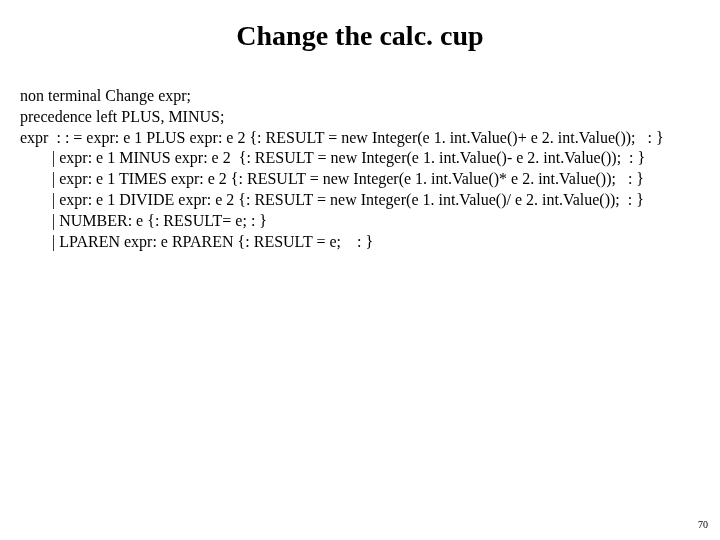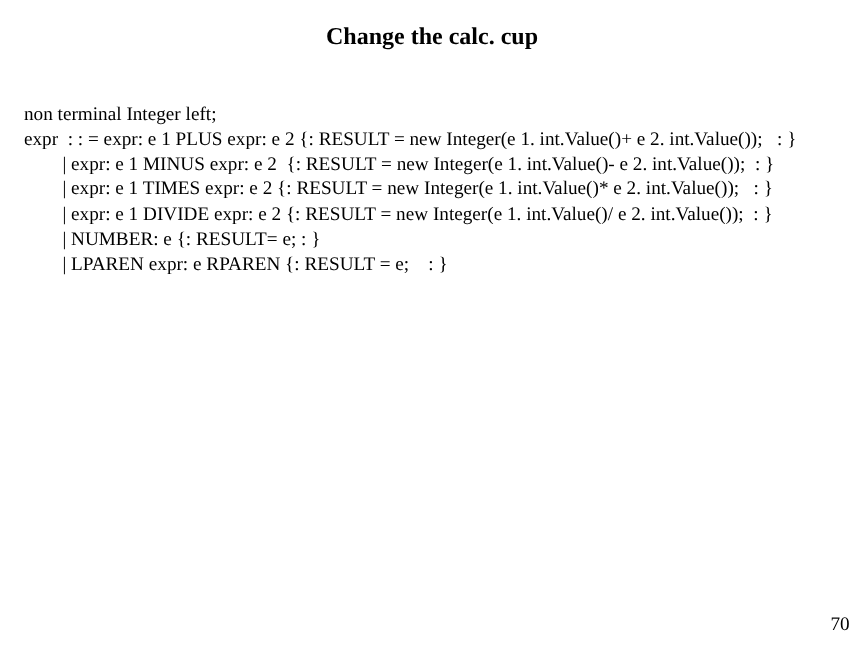--- a/index.html
+++ b/index.html
@@ -17,21 +17,21 @@
     height: 540px;
     position: relative;
     box-sizing: border-box;
   }
   .title {
     position: absolute;
     top: 20px;
     left: 0;
     width: 720px;
     text-align: center;
-    font-size: 20px;
+    font-size: 28px;
     font-weight: bold;
   }
   .body {
     position: absolute;
     top: 86px;
     left: 20px;
     width: 690px;
     font-size: 16px;
     line-height: 1.3;
   }
@@ -39,31 +39,32 @@
     white-space: pre;
   }
   .terminal-kw {
     display: inline-block;
     width: 110px;
   }
   .page-number {
     position: absolute;
     right: 12px;
     bottom: 10px;
-    font-size: 16px;
+    font-size: 10px;
   }
 </style>
 </head>
 <body>
 
 <div class="slide">
   <div class="title">Change the calc. cup</div>
 
   <div class="body">
-    <div class="line">non terminal Integer left;</div>
+    <div class="line">non terminal Change expr;</div>
+    <div class="line">precedence left PLUS, MINUS;</div>
     <div class="line">expr  : : = expr: e 1 PLUS expr: e 2 {: RESULT = new Integer(e 1. int.Value()+ e 2. int.Value());   : }</div>
     <div class="line">        | expr: e 1 MINUS expr: e 2  {: RESULT = new Integer(e 1. int.Value()- e 2. int.Value());  : }</div>
     <div class="line">        | expr: e 1 TIMES expr: e 2 {: RESULT = new Integer(e 1. int.Value()* e 2. int.Value());   : }</div>
     <div class="line">        | expr: e 1 DIVIDE expr: e 2 {: RESULT = new Integer(e 1. int.Value()/ e 2. int.Value());  : }</div>
     <div class="line">        | NUMBER: e {: RESULT= e; : }</div>
     <div class="line">        | LPAREN expr: e RPAREN {: RESULT = e;    : }</div>
   </div>
 
   <div class="page-number">70</div>
 </div>

